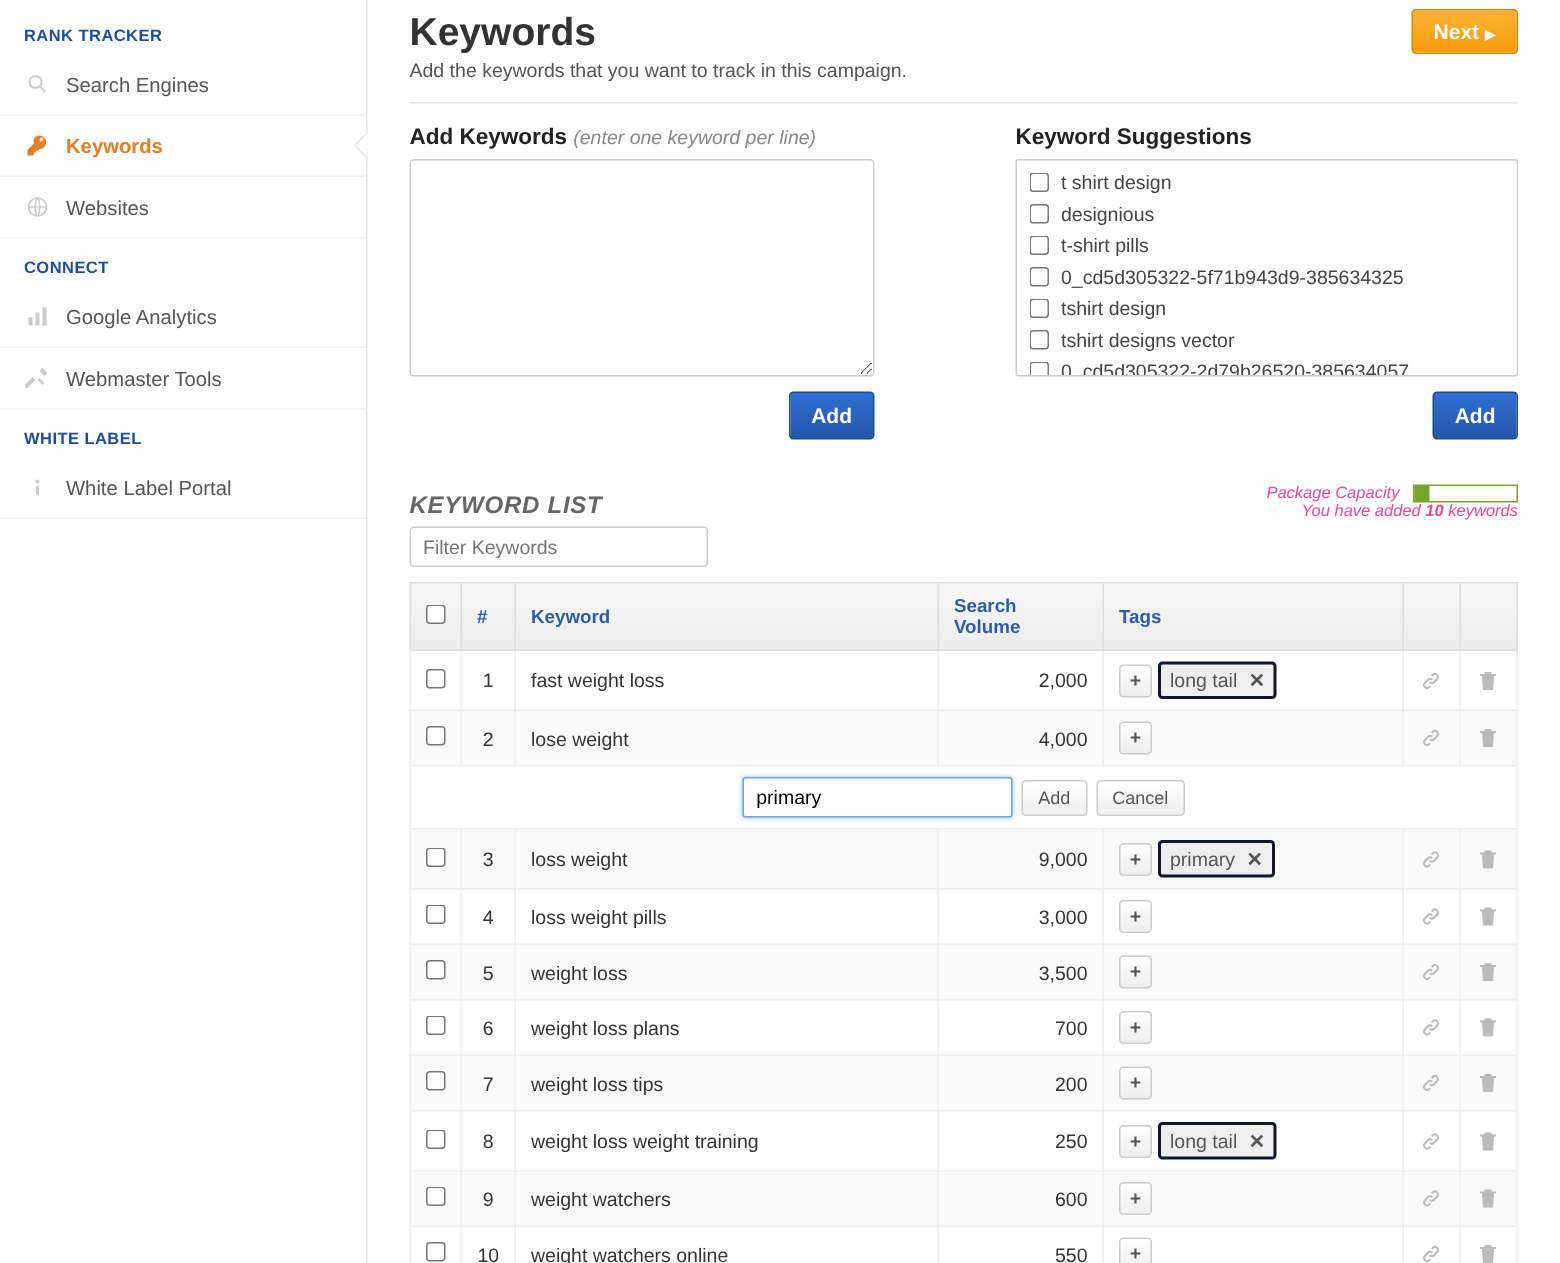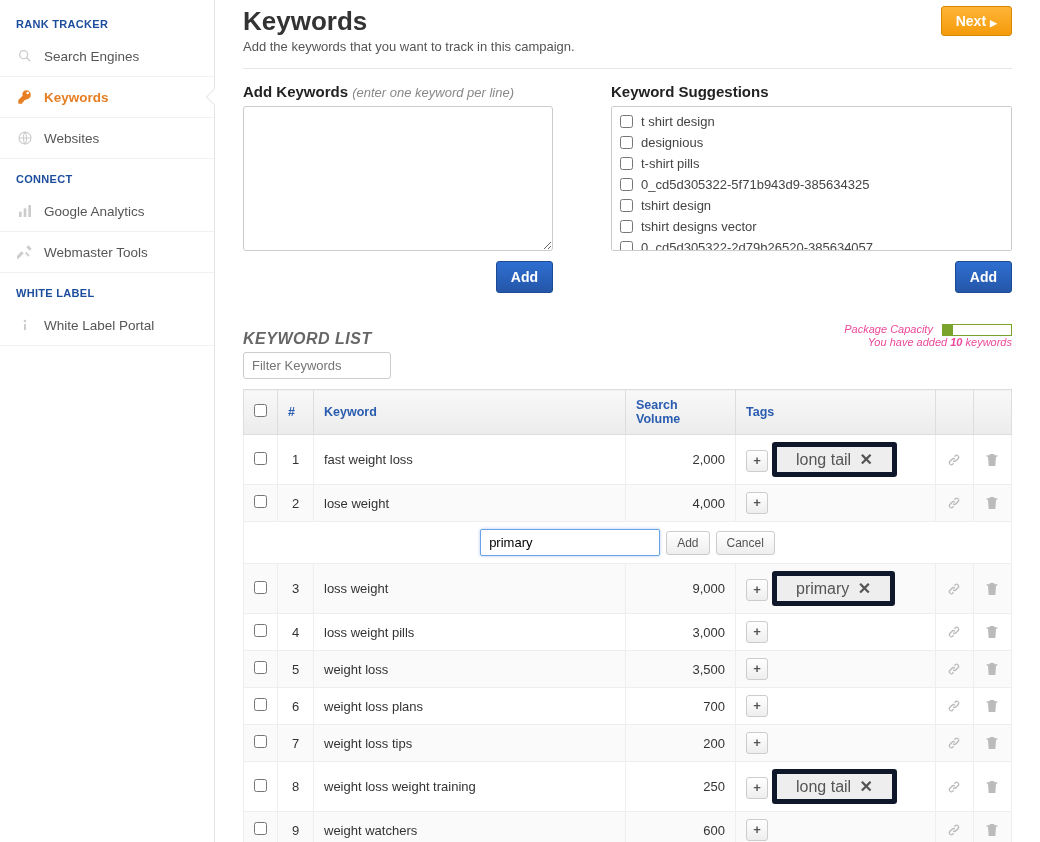--- a/index.html
+++ b/index.html
@@ -11,45 +11,45 @@
 .side-item.active { color: #e67e22; font-weight: 600; position: relative; }
 .side-item.active .icon { color: #e67e22; }
 .side-item.active::after { content: ""; position: absolute; right: -1px; top: 50%; margin-top: -8px; border: 8px solid transparent; border-right-color: #fff; filter: drop-shadow(-1px 0 0 #ddd); }
 .side-header { padding: 14px 16px 6px; font-size: 11px; font-weight: 700; color: #1c4d9c; letter-spacing: .3px; }
 .main { flex: 1; padding: 6px 28px 20px 28px; }
 .page-head { display: flex; justify-content: space-between; align-items: flex-start; padding-bottom: 14px; border-bottom: 1px solid #e6e6e6; margin-bottom: 14px; }
 .page-head h1 { font-size: 26px; font-weight: 600; color: #333; margin-bottom: 2px; }
 .page-head p { color: #555; font-size: 13px; }
 .btn-next { background: linear-gradient(#ffb437,#f59b0b); color: #fff; font-weight: 700; border: 1px solid #d78600; padding: 6px 14px; border-radius: 3px; cursor: pointer; font-size: 14px; }
 .btn-next .tri { font-size: 9px; margin-left: 4px; }
-.columns { display: flex; gap: 58px; }
+.columns { display: flex; gap: 90px; }
 .col { flex: 1; display: flex; flex-direction: column; }
 .col h3 { font-size: 15px; font-weight: 700; color: #222; margin-bottom: 6px; }
 .col h3 .hint { font-weight: 400; font-style: italic; color: #888; font-size: 13px; }
 textarea.add-kw { width: 310px; height: 145px; border: 1px solid #ccc; border-radius: 3px; resize: both; padding: 6px; font-family: inherit; }
-.suggestions-box { width: 401px; height: 145px; border: 1px solid #ccc; border-radius: 2px; overflow-y: scroll; padding: 4px 6px; background: #fff; }
+.suggestions-box { width: 335px; height: 145px; border: 1px solid #ccc; border-radius: 2px; overflow-y: scroll; padding: 4px 6px; background: #fff; }
 .sugg-row { display: flex; align-items: center; padding: 3px 2px; font-size: 13px; color: #444; }
 .sugg-row input { margin-right: 8px; }
 .btn-add { background: linear-gradient(#2f6fd1,#2456a8); color: #fff; font-weight: 700; border: 1px solid #1c4a94; padding: 7px 14px; border-radius: 3px; cursor: pointer; font-size: 14px; margin-top: 10px; align-self: flex-end; }
 .section-head { display: flex; justify-content: space-between; align-items: flex-end; margin-top: 30px; font-style: italic; }
 .section-head h2 { font-size: 16px; font-weight: 700; color: #666; letter-spacing: .5px; }
 .pkg { text-align: right; font-size: 11px; color: #ec4899; }
 .pkg-bar { display: inline-block; width: 70px; height: 12px; border: 1px solid #7aa32c; vertical-align: middle; margin-left: 6px; position: relative; background: #fff; }
 .pkg-bar::after { content: ""; position: absolute; left: 0; top: 0; bottom: 0; width: 14%; background: #7aa32c; }
-.filter-input { margin-top: 4px; width: 148px; padding: 5px 8px; border: 1px solid #ccc; border-radius: 3px; font-size: 13px; }
+.filter-input { margin-top: 4px; width: 199px; padding: 5px 8px; border: 1px solid #ccc; border-radius: 3px; font-size: 13px; }
 table.kw { width: 100%; border-collapse: collapse; margin-top: 10px; border: 1px solid #ddd; }
 table.kw th { background: linear-gradient(#f8f8f8,#ececec); color: #2a5db0; font-weight: 600; text-align: left; padding: 8px 10px; border: 1px solid #ddd; font-size: 12.5px; }
 table.kw td { padding: 7px 10px; border: 1px solid #eee; font-size: 13px; color: #333; vertical-align: middle; }
 table.kw tr:nth-child(even) td { background: #fafafa; }
 .col-chk { width: 34px; text-align: center; }
 .col-num { width: 36px; text-align: center; color: #555; }
 .col-vol { width: 110px; text-align: right; }
 .col-tags { width: 200px; }
 .col-ic { width: 38px; text-align: center; }
-.tag { display: inline-block; background: #eee; border: 5px solid #0f172a; border-radius: 3px; padding: 3px 19px; font-size: 16px; color: #555; margin-left: 4px; }
+.tag { display: inline-block; background: #eee; border: 2px solid #0f172a; border-radius: 3px; padding: 3px 6px; font-size: 13px; color: #555; margin-left: 4px; }
 .tag .x { margin-left: 4px; font-weight: 700; color: #555; cursor: pointer; }
 .tag-add { display: inline-block; width: 22px; height: 22px; line-height: 20px; text-align: center; border: 1px solid #ccc; border-radius: 3px; background: linear-gradient(#fff,#eee); font-weight: 700; color: #555; cursor: pointer; }
 .inline-row td { background: #fff !important; text-align: center; padding: 10px; }
 .inline-input { width: 180px; padding: 5px 8px; border: 1px solid #6aa3e8; border-radius: 2px; font-size: 13px; box-shadow: 0 0 3px rgba(80,140,220,.5); }
 .mini-btn { padding: 4px 10px; border: 1px solid #ccc; background: linear-gradient(#fff,#eee); border-radius: 3px; font-size: 12px; color: #555; margin-left: 6px; cursor: pointer; }
 svg { display: block; }
 </style>
 </head>
 <body>
 

